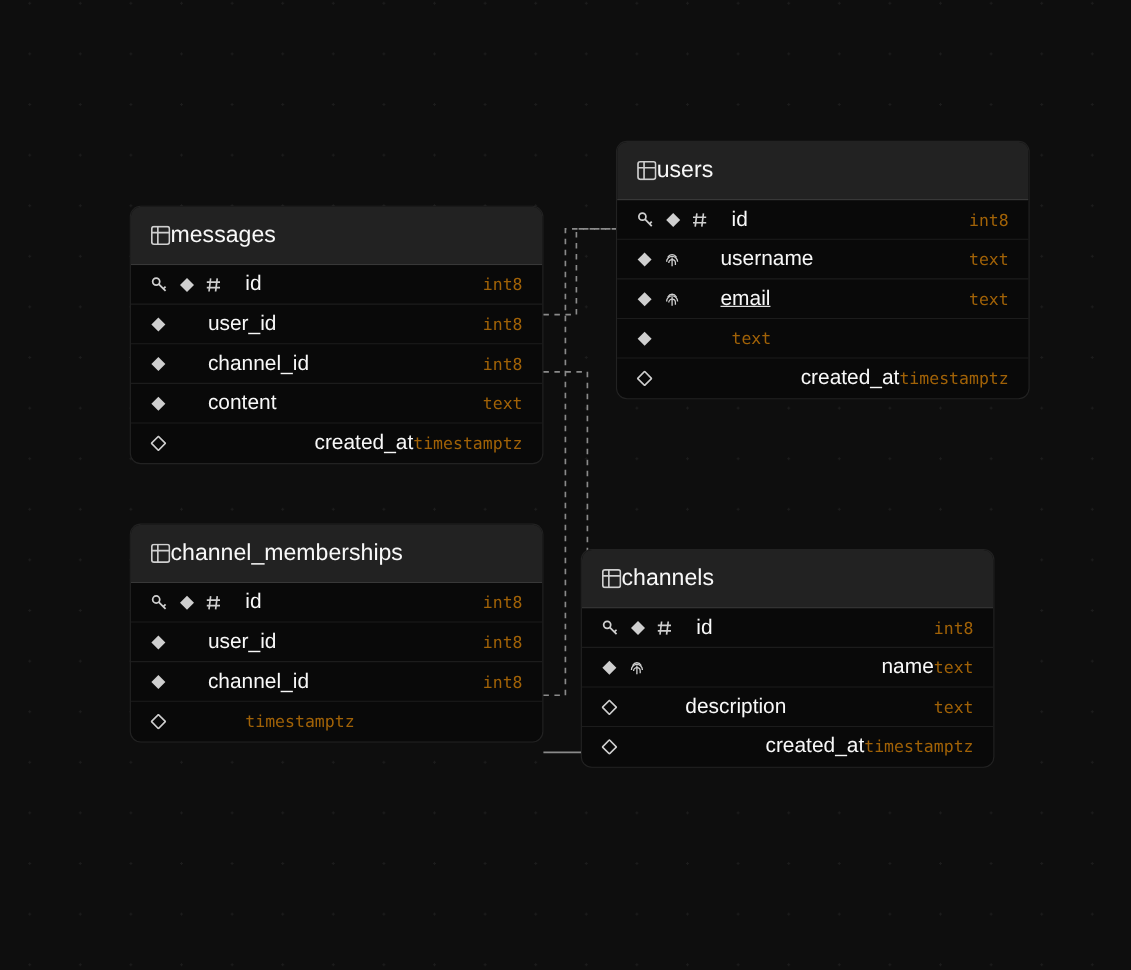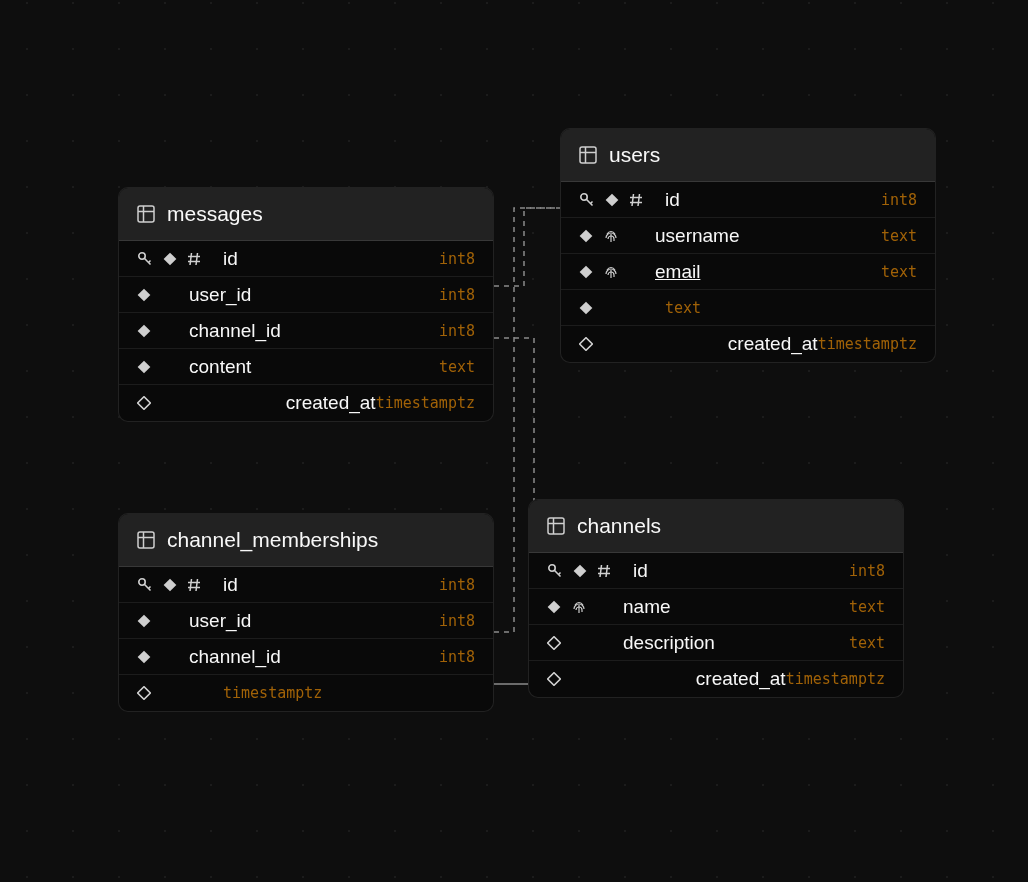--- a/index.html
+++ b/index.html
@@ -27,21 +27,21 @@
   width: 376px;
   background: #090909;
   border: 1px solid rgba(255,255,255,0.10);
   border-radius: 10px;
   overflow: hidden;
 }
 .table-header {
   background: #222222;
   display: flex;
   align-items: center;
-  gap: 12px;
+  gap: 0;
   padding: 14px 18px;
   border-bottom: 1px solid rgba(255,255,255,0.10);
 }
 .table-header svg { flex-shrink: 0; }
 .table-title {
   color: #f8f8f8;
   font-size: 21px;
   font-weight: 500;
 }
 .column-row {
@@ -231,21 +231,21 @@
       <div class="icon-stack">
         <svg width="14" height="14" viewBox="0 0 14 14">
             <rect x="2.5" y="2.5" width="9" height="9" transform="rotate(45 7 7)" fill="none" stroke="#cfcfcf" stroke-width="1.5"></rect>
           </svg>
       </div>
       <span class="column-name" style="margin-left:-10px;">created_at</span>
       <span class="column-type">timestamptz</span>
     </div>
   </div>
 
-  <div class="table-card" style="left:118px;top:513px;">
+  <div class="table-card" style="left:118px;top:476px;">
     <div class="table-header">
       <svg width="18" height="18" viewBox="0 0 18 18">
           <rect x="1" y="1" width="16" height="16" rx="2" fill="none" stroke="#cfcfcf" stroke-width="1.5"></rect>
           <line x1="1" y1="6.5" x2="17" y2="6.5" stroke="#cfcfcf" stroke-width="1.5"></line>
           <line x1="6.5" y1="1" x2="6.5" y2="17" stroke="#cfcfcf" stroke-width="1.5"></line>
         </svg>
       <span class="table-title">channel_memberships</span>
     </div>
     <div class="column-row">
       <div class="icon-stack">
@@ -329,21 +329,21 @@
         <svg width="14" height="14" viewBox="0 0 14 14">
             <rect x="2.5" y="2.5" width="9" height="9" transform="rotate(45 7 7)" fill="#cfcfcf"></rect>
           </svg>
         <svg width="16" height="16" viewBox="0 0 16 16" fill="none" stroke="#cfcfcf" stroke-width="1.2">
             <path d="M3 10a5 5 0 0 1 10 0"></path>
             <path d="M5 11a3 3 0 0 1 6 0v2"></path>
             <path d="M8 6v8"></path>
             <path d="M4 6c1.2-1.8 3-2.5 4-2.5s2.8.7 4 2.5"></path>
           </svg>
       </div>
-      <span class="column-name" style="margin-left:-10px;">name</span>
+      <span class="column-name" style="margin-left:-10px;text-align:right;">name</span>
       <span class="column-type">text</span>
     </div>
     <div class="column-row">
       <div class="icon-stack">
         <svg width="14" height="14" viewBox="0 0 14 14">
             <rect x="2.5" y="2.5" width="9" height="9" transform="rotate(45 7 7)" fill="none" stroke="#cfcfcf" stroke-width="1.5"></rect>
           </svg>
       </div>
       <span class="column-name" style="margin-left:-10px;">description</span>
       <span class="column-type">text</span>

